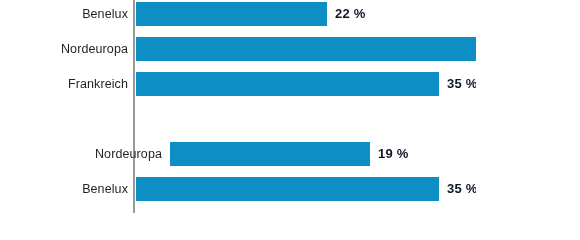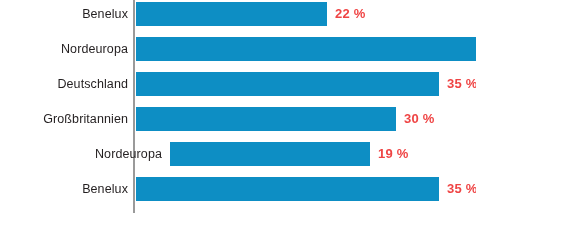--- a/index.html
+++ b/index.html
@@ -57,21 +57,21 @@
     height: 24px;
     background: #0d8ec4;
   }
   .value-label {
     position: absolute;
     top: 0;
     height: 26px;
     line-height: 26px;
     font-size: 13px;
     font-weight: bold;
-    color: #ef4444;
+    color: #0f172a;
     white-space: nowrap;
     letter-spacing: 0.2px;
     text-align: right;
   }
 </style>
 </head>
 <body>
 
 <div id="chart-root">
 
@@ -85,30 +85,25 @@
       <span class="value-label" style="left:335px;">22 %</span>
     </div>
 
     <div class="bar-row" style="top:36px;">
       <span class="cat-label">Nordeuropa</span>
       <div class="bar" style="width:363px;"></div>
       <span class="value-label" style="left:507px;">42 %</span>
     </div>
 
     <div class="bar-row" style="top:71px;">
-      <span class="cat-label">Deutschland</span>
+      <span class="cat-label">Frankreich</span>
       <div class="bar" style="width:303px;"></div>
       <span class="value-label" style="left:447px;">35 %</span>
     </div>
 
-    <div class="bar-row" style="top:106px;">
-      <span class="cat-label">Großbritannien</span>
-      <div class="bar" style="width:260px;"></div>
-      <span class="value-label" style="left:404px;">30 %</span>
-    </div>
 
     <div class="bar-row" style="top:141px;margin-left:34px;">
       <span class="cat-label">Nordeuropa</span>
       <div class="bar" style="width:200px;"></div>
       <span class="value-label" style="left:344px;">19 %</span>
     </div>
 
     <div class="bar-row" style="top:176px;">
       <span class="cat-label">Benelux</span>
       <div class="bar" style="width:303px;"></div>

